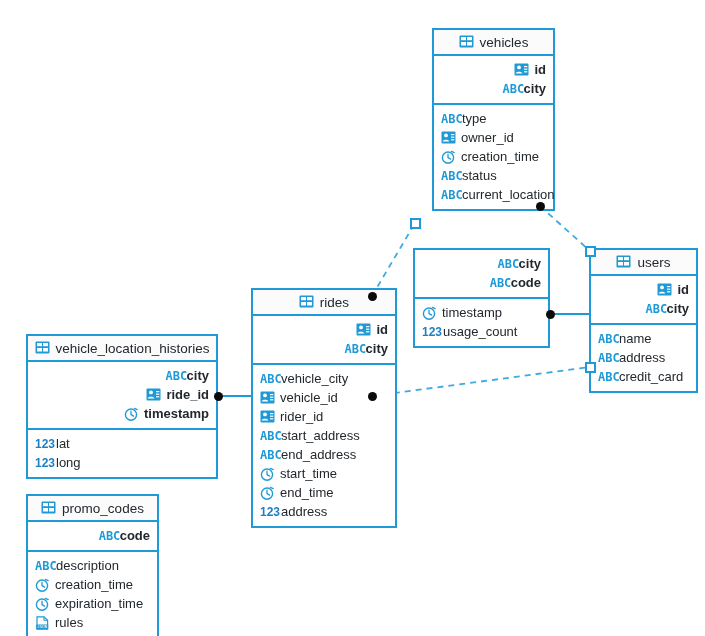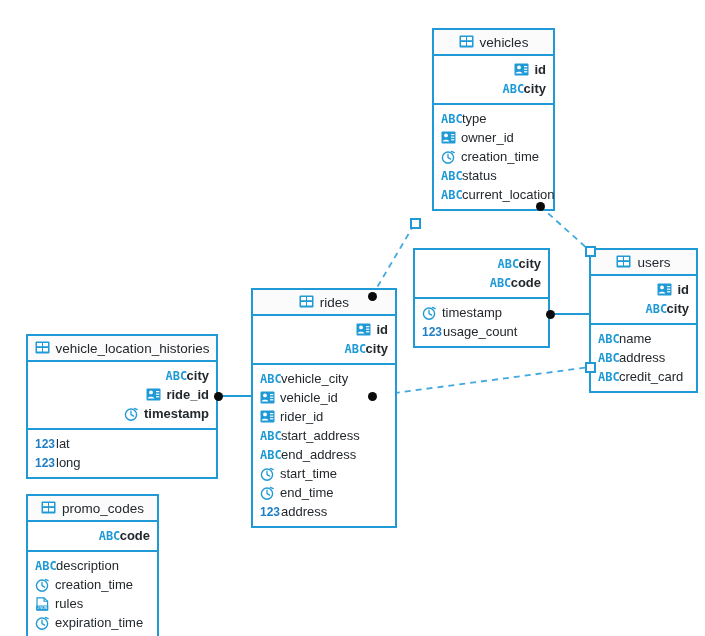--- a/index.html
+++ b/index.html
@@ -445,37 +445,37 @@
               <circle cx="7" cy="7.6" r="5.6" fill="#ffffff" stroke="#1f9ad6" stroke-width="1.4"></circle>
               <path d="M7 4.2 L7 7.6 L9.6 9.1" fill="none" stroke="#1f9ad6" stroke-width="1.3" stroke-linecap="round"></path>
               <path d="M10.4 1.4 L13.2 2.6" fill="none" stroke="#1f9ad6" stroke-width="1.3" stroke-linecap="round"></path>
             </svg>
           </span>
           <span>creation_time</span>
         </div>
         <div class="field">
           <span class="ic">
             <svg width="15" height="14" viewBox="0 0 15 14">
+              <circle cx="7" cy="7.6" r="5.6" fill="#ffffff" stroke="#1f9ad6" stroke-width="1.4"></circle>
+              <path d="M7 4.2 L7 7.6 L9.6 9.1" fill="none" stroke="#1f9ad6" stroke-width="1.3" stroke-linecap="round"></path>
+              <path d="M10.4 1.4 L13.2 2.6" fill="none" stroke="#1f9ad6" stroke-width="1.3" stroke-linecap="round"></path>
+            </svg>
+          </span>
+          <span>expiration_time</span>
+        </div>
+        <div class="field">
+          <span class="ic">
+            <svg width="15" height="14" viewBox="0 0 15 14">
               <path d="M2 0.8 H9 L12.6 4.2 V13.2 H2 Z" fill="#ffffff" stroke="#1f9ad6" stroke-width="1.2"></path>
               <path d="M9 0.8 V4.2 H12.6" fill="none" stroke="#1f9ad6" stroke-width="1.1"></path>
               <rect x="1.2" y="8.6" width="12" height="4.6" rx="0.6" fill="#1f9ad6"></rect>
               <text x="7.2" y="12.3" font-size="4.1" font-family="monospace" fill="#ffffff" text-anchor="middle">JSON</text>
             </svg>
           </span>
           <span>rules</span>
-        </div>
-        <div class="field">
-          <span class="ic">
-            <svg width="15" height="14" viewBox="0 0 15 14">
-              <circle cx="7" cy="7.6" r="5.6" fill="#ffffff" stroke="#1f9ad6" stroke-width="1.4"></circle>
-              <path d="M7 4.2 L7 7.6 L9.6 9.1" fill="none" stroke="#1f9ad6" stroke-width="1.3" stroke-linecap="round"></path>
-              <path d="M10.4 1.4 L13.2 2.6" fill="none" stroke="#1f9ad6" stroke-width="1.3" stroke-linecap="round"></path>
-            </svg>
-          </span>
-          <span>expiration_time</span>
         </div>
       </div>
     </div>
     <div class="endpoint-dot" style="left: 540px; top: 206px;"></div>
     <div class="endpoint-sq" style="left: 590px; top: 251px;"></div>
     <div class="endpoint-dot" style="left: 372px; top: 296px;"></div>
     <div class="endpoint-sq" style="left: 415px; top: 223px;"></div>
     <div class="endpoint-dot" style="left: 550px; top: 314px;"></div>
     <div class="endpoint-dot" style="left: 372px; top: 396px;"></div>
     <div class="endpoint-sq" style="left: 590px; top: 367px;"></div>

